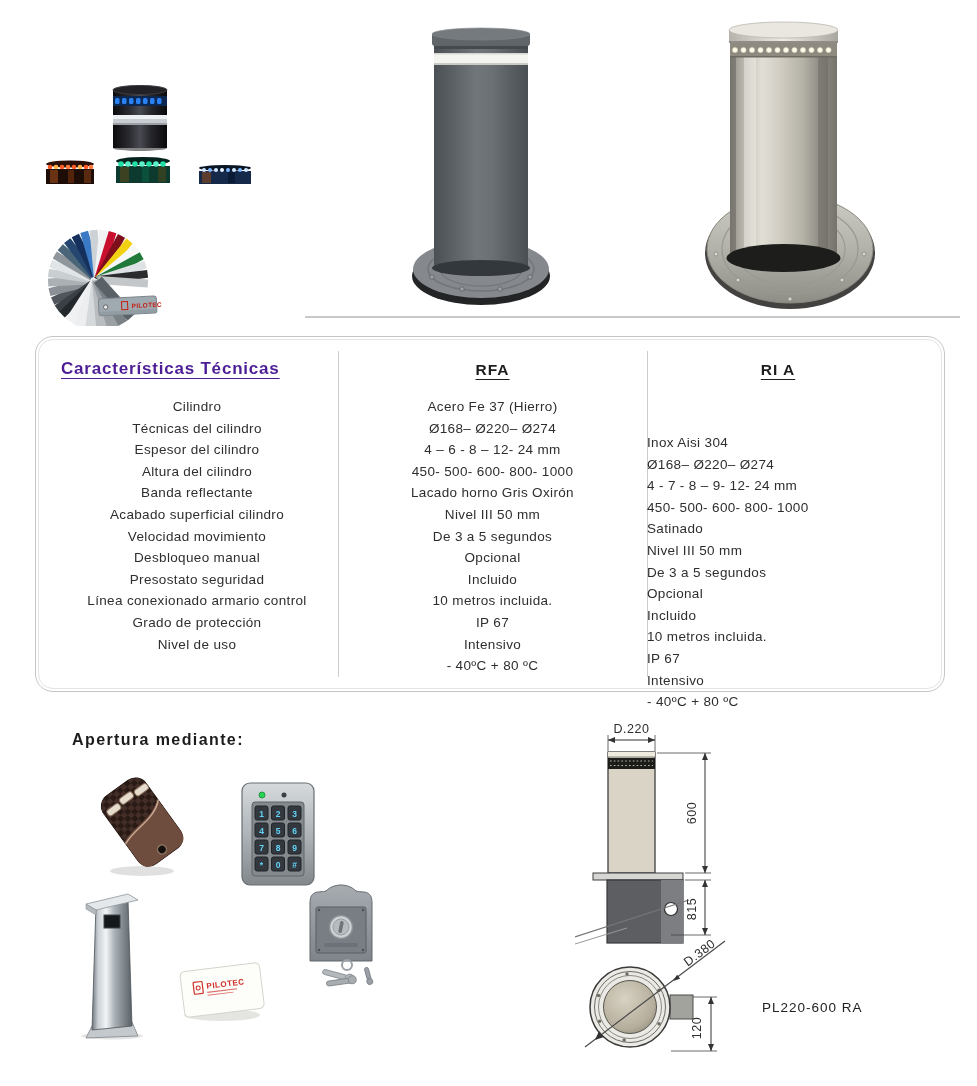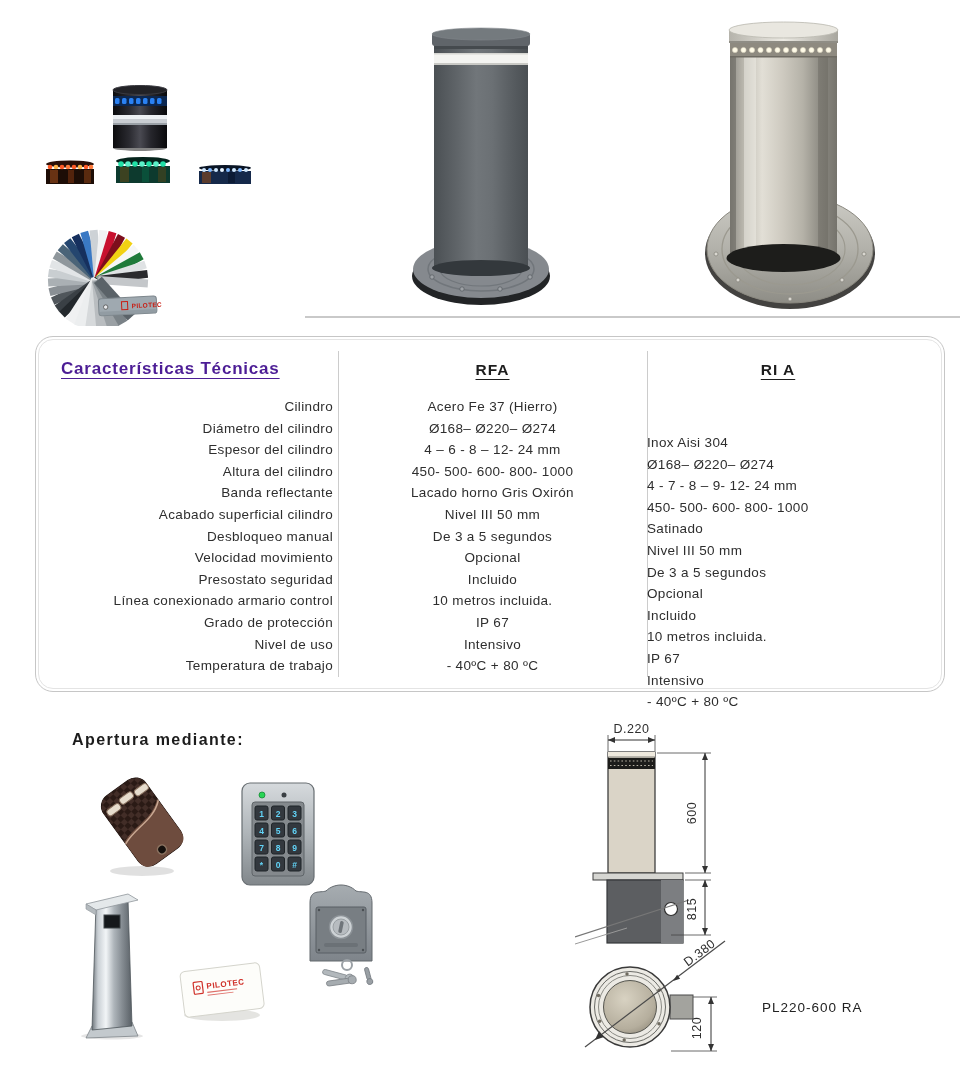--- a/index.html
+++ b/index.html
@@ -16,21 +16,21 @@
   .divider{position:absolute;top:14px;height:326px;width:1px;background:#cccccc;}
   .d1{left:302px}.d2{left:611px}
   .spec-title{position:absolute;left:25px;top:22px;font-size:17px;font-weight:bold;
       letter-spacing:.8px;text-decoration:underline;text-underline-offset:4px;color:#4c1d95;}
   .spec-col-head{position:absolute;top:24px;font-size:15.5px;font-weight:bold;letter-spacing:1px;
       text-decoration:underline;text-underline-offset:4px;color:#1d1d1d;text-align:center;}
   .head-rfa{left:302px;width:309px;}
   .head-ria{left:611px;width:262px;}
   .col{position:absolute;top:59px;font-size:13.5px;letter-spacing:.35px;color:#2e2e2e;}
   .col .cell{height:21.6px;line-height:21.6px;white-space:nowrap;}
-  .col-labels{left:25px;width:272px;text-align:right;}
+  .col-labels{left:25px;width:272px;text-align:center;}
   .col-rfa{left:302px;width:309px;text-align:center;}
   .col-ria{left:611px;width:342px;text-align:left;margin-top:36px;}
   
   .opening-heading{position:absolute;left:72px;top:731px;font-size:16px;font-weight:bold;
       letter-spacing:1.4px;color:#1c1c1c;}
   .model-code{position:absolute;left:762px;top:1000px;width:150px;font-size:13.5px;
       letter-spacing:1px;color:#222;}
   svg{display:block;}
   text{font-family:"Liberation Sans",sans-serif;}
   .dim-txt{font-size:12.5px;fill:#2e2e2e;letter-spacing:.5px;}
@@ -266,32 +266,31 @@
   <div class="spec-box">
     <div class="inner"></div>
     <div class="divider d1"></div>
     <div class="divider d2"></div>
     <div class="spec-title">Características Técnicas</div>
     <div class="spec-col-head head-rfa">RFA</div>
     <div class="spec-col-head head-ria">RI A</div>
 
     <div class="col col-labels">
       <div class="cell">Cilindro</div>
-      <div class="cell">Diámetro del cilindro</div>
+      <div class="cell">Técnicas del cilindro</div>
       <div class="cell">Espesor del cilindro</div>
       <div class="cell">Altura del cilindro</div>
       <div class="cell">Banda reflectante</div>
       <div class="cell">Acabado superficial cilindro</div>
+      <div class="cell">Velocidad movimiento</div>
       <div class="cell">Desbloqueo manual</div>
-      <div class="cell">Velocidad movimiento</div>
       <div class="cell">Presostato seguridad</div>
       <div class="cell">Línea conexionado armario control</div>
       <div class="cell">Grado de protección</div>
       <div class="cell">Nivel de uso</div>
-      <div class="cell">Temperatura de trabajo</div>
     </div>
     <div class="col col-rfa">
       <div class="cell">Acero Fe 37 (Hierro)</div>
       <div class="cell">Ø168– Ø220– Ø274</div>
       <div class="cell">4 – 6 - 8 – 12- 24 mm</div>
       <div class="cell">450- 500- 600- 800- 1000</div>
       <div class="cell">Lacado horno Gris Oxirón</div>
       <div class="cell">Nivel III 50 mm</div>
       <div class="cell">De 3 a 5 segundos</div>
       <div class="cell">Opcional</div>

